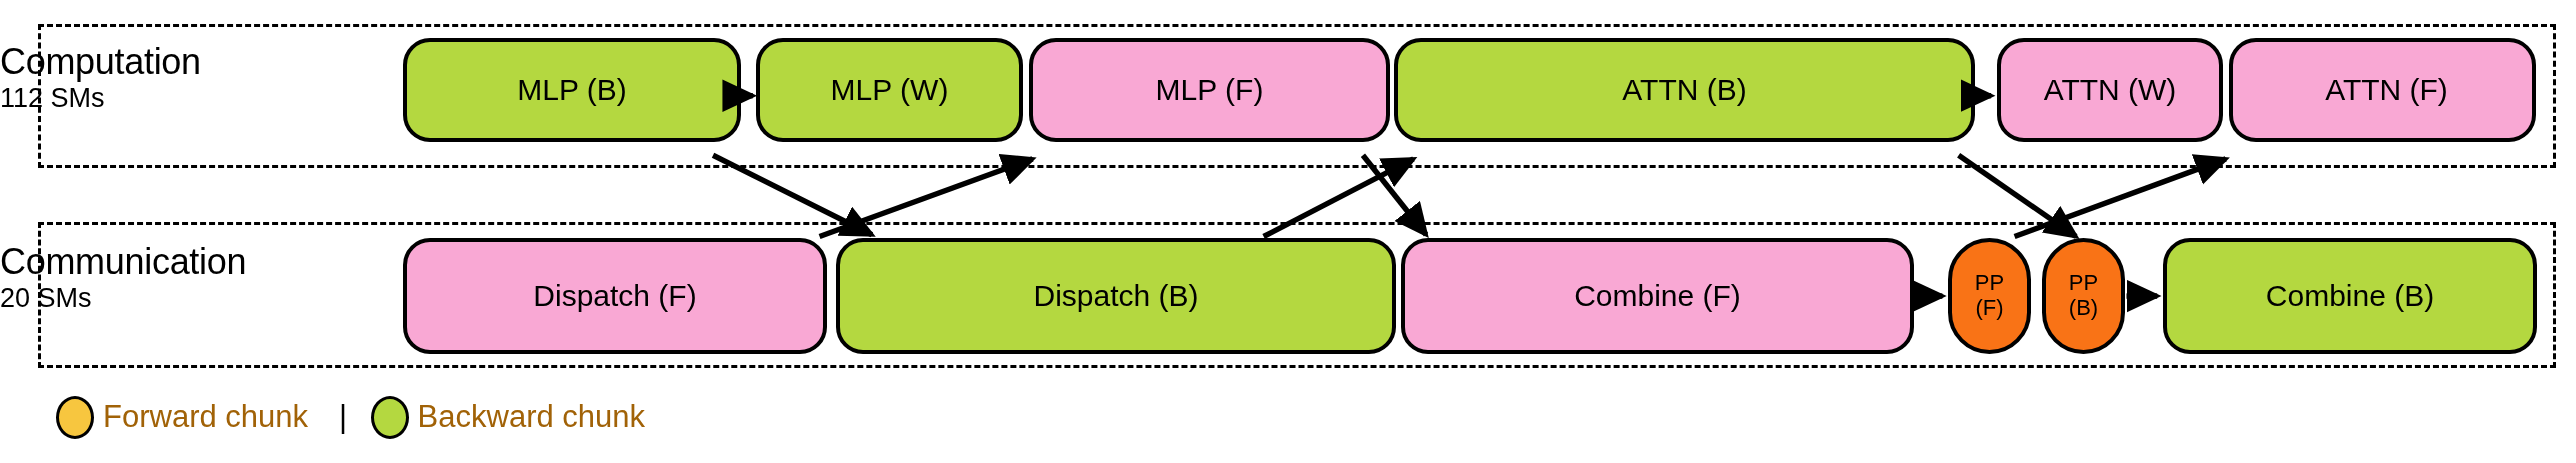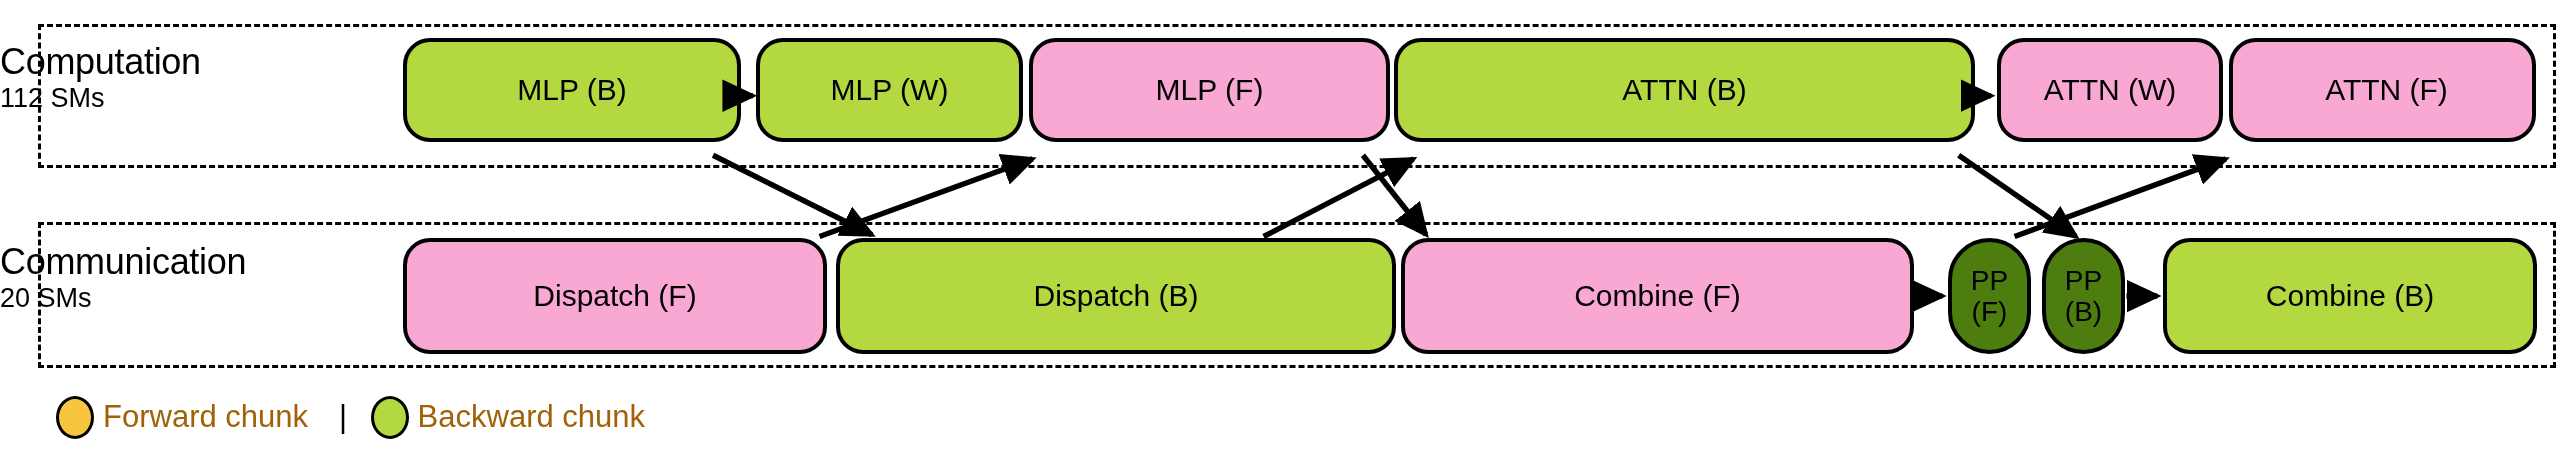--- a/index.html
+++ b/index.html
@@ -63,23 +63,23 @@
     justify-content: center;
     font-size: 30px;
     color: #000000;
     text-align: center;
     white-space: nowrap;
     overflow: hidden;
   }
   .block.green  { background: #b4d840; }
   .block.orange { background: #f9a8d4; }
   .block.purple {
-    background: #4d7c0f;
+    background: #f97316;
     border-radius: 51px;
-    font-size: 28px;
+    font-size: 22px;
     line-height: 1.12;
     white-space: normal;
   }
 
   .row-compute .block { top: 38px;  height: 104px; }
   .row-comm    .block { top: 238px; height: 116px; }
 
   
   #arrows {
     position: absolute;

